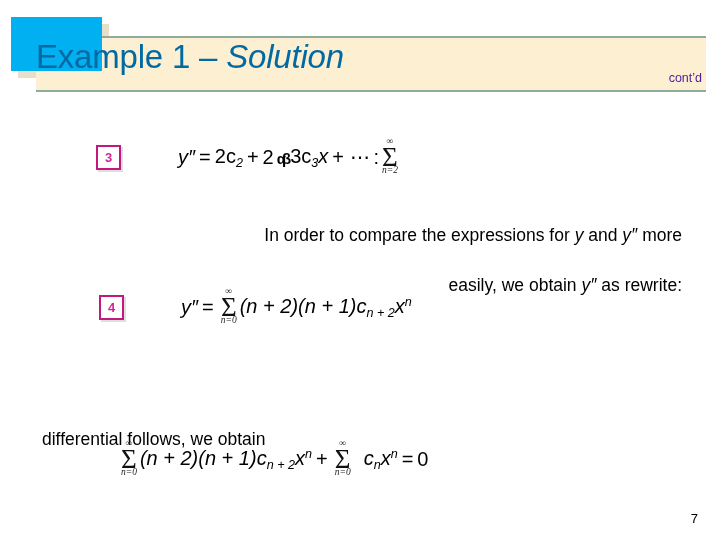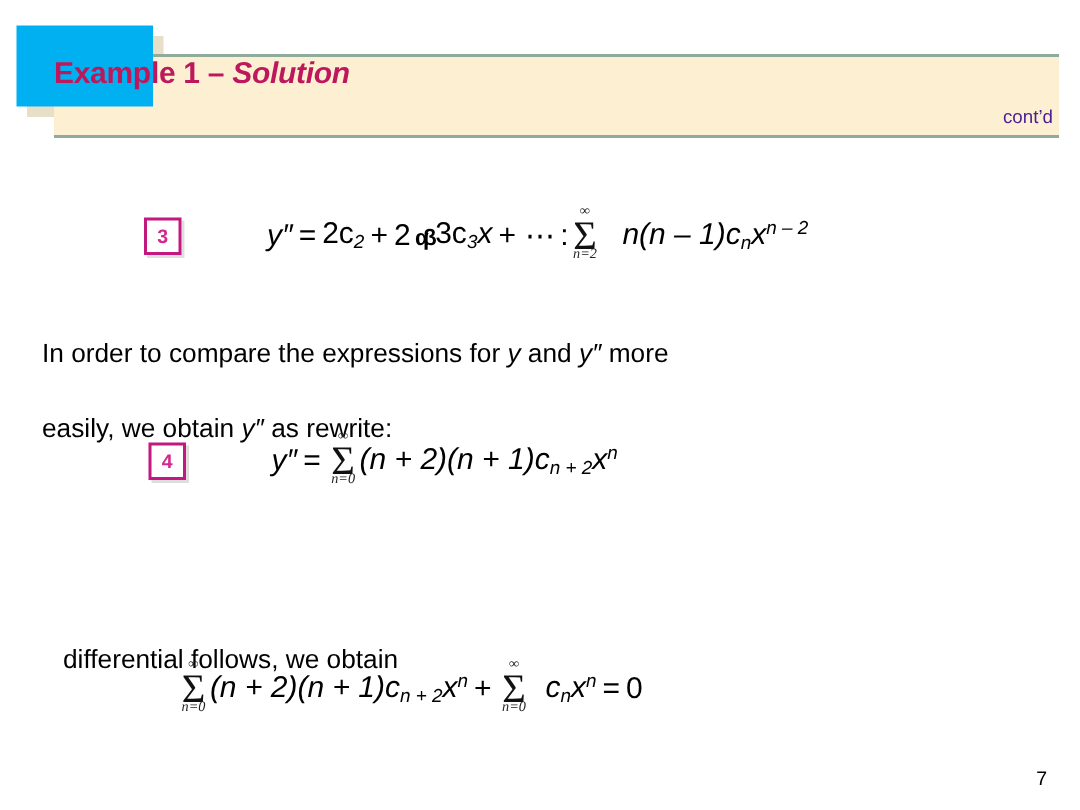--- a/index.html
+++ b/index.html
@@ -50,26 +50,25 @@
     background: #fcefd2;
     border-top: 2px solid #8fab9b;
     border-bottom: 2px solid #8fab9b;
     box-sizing: border-box;
     z-index: 2;
   }
   #slide-title {
     position: absolute;
     left: 36px;
     top: 38px;
-    font-size: 20px;
-    color: #be185d;
+    font-size: 33px;
+    color: #0369a1;
     letter-spacing: -0.2px;
     white-space: nowrap;
     z-index: 4;
-    font-weight: bold;
   }
   #slide-title .ital {
     font-style: italic;
   }
   #contd-label {
     position: absolute;
     right: 18px;
     top: 71px;
     font-size: 12.5px;
     color: #4c1d95;
@@ -213,25 +212,24 @@
     <span><span>3c</span><sub>3</sub><span class="v">x</span></span>
     <span class="op">+</span>
     <span class="dots">⋯</span>
     <span>:</span>
     <span class="sum">
       <span class="lim lim-top">∞</span>
       <span class="sig">Σ</span>
       <span class="lim lim-bot">n=2</span>
     </span>
     <span style="width:14px; display:inline-block;"></span>
-    <span class="v"><span>n(n – 1)c</span><sub>n</sub><span>x</span><sup>n – 2</sup></span>
   </div>
 </div>
 
-<div class="body-text" style="left:28px; top:198px; width:640px;">
+<div class="body-text" style="left:42px; top:198px; width:640px;text-align:right;">
   <span>In order to compare the expressions for </span><span class="v">y</span><span> and </span><span class="v">y″</span><span> more</span><br>
   <span>easily, we obtain </span><span class="v">y″</span><span> as rewrite:</span>
 </div>
 
 <div class="eq-row" style="left:99px; top:288px;">
   <div class="eq-badge">4</div>
   <div class="math" style="margin-left:57px;">
     <span class="v">y″</span>
     <span class="op">=</span>
     <span class="sum">

